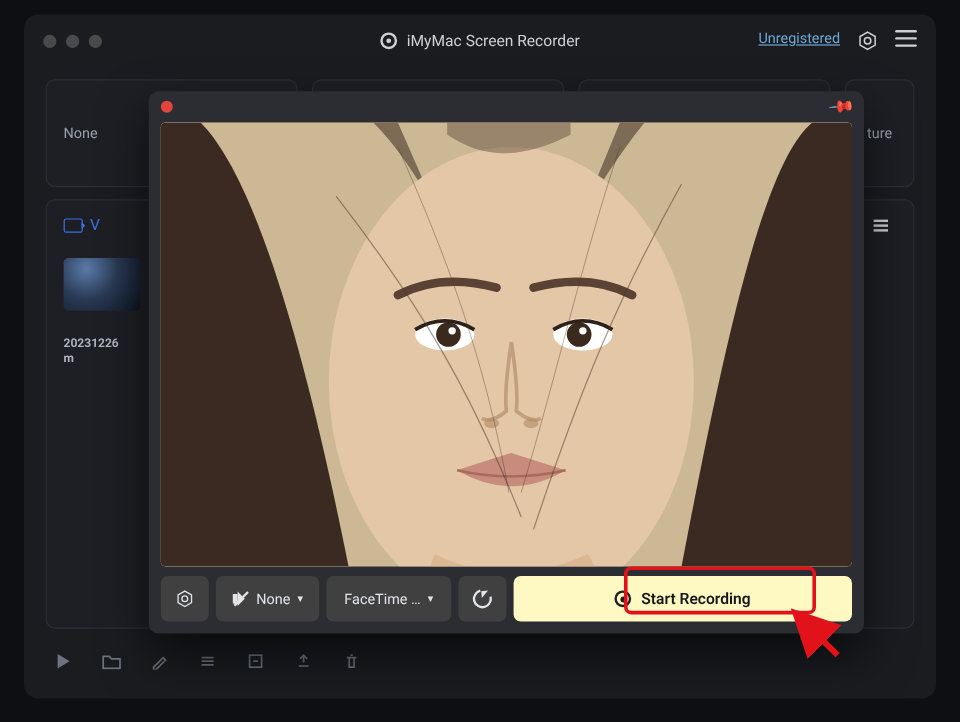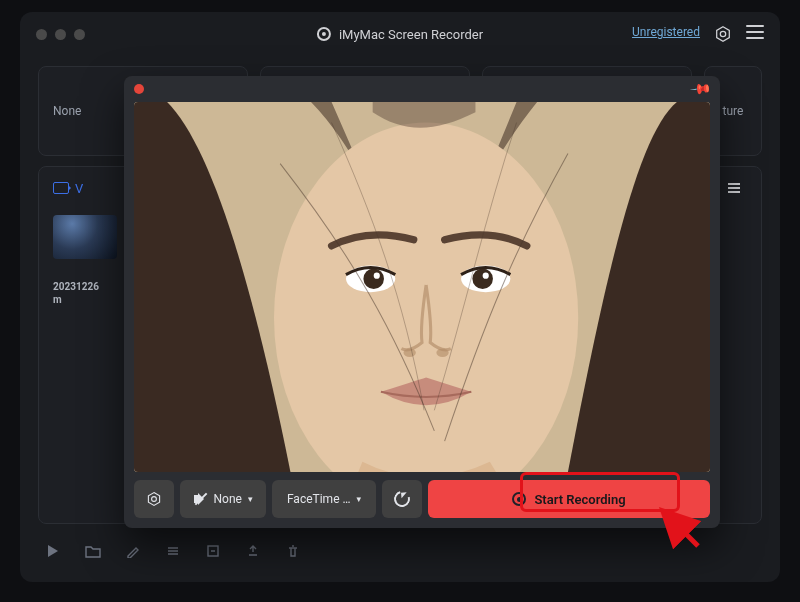--- a/index.html
+++ b/index.html
@@ -72,21 +72,21 @@
   .mbtn {
     background:#404040; border-radius:6px; color:#e2e4e9; font-size:12px;
     display:flex; align-items:center; justify-content:center; gap:6px;
     height:38px; cursor:pointer; white-space:nowrap;
   }
   .mbtn.sq { width:40px; }
   .mbtn.aud { width:86px; }
   .mbtn.dev { width:104px;text-align:right; }
   .mbtn .chev{font-size:9px;}
   .mbtn.start {
-    flex:1; background:#ef4444; color:#17181b; font-weight:600; font-size:13px;
+    flex:1; background:#fef9c3; color:#17181b; font-weight:600; font-size:13px;
     position:relative;
   }
   .start .inner{display:flex;align-items:center;gap:8px;}
   .rec-ring{width:14px;height:14px;border:2px solid #202129;border-radius:50%;display:flex;align-items:center;justify-content:center;}
   .rec-ring::after{content:"";width:5px;height:5px;border-radius:50%;background:#202129;}
   .highlight-box{
     position:absolute; border:3px solid #e2121a; border-radius:6px;
     pointer-events:none;
   }
   .arrow {

